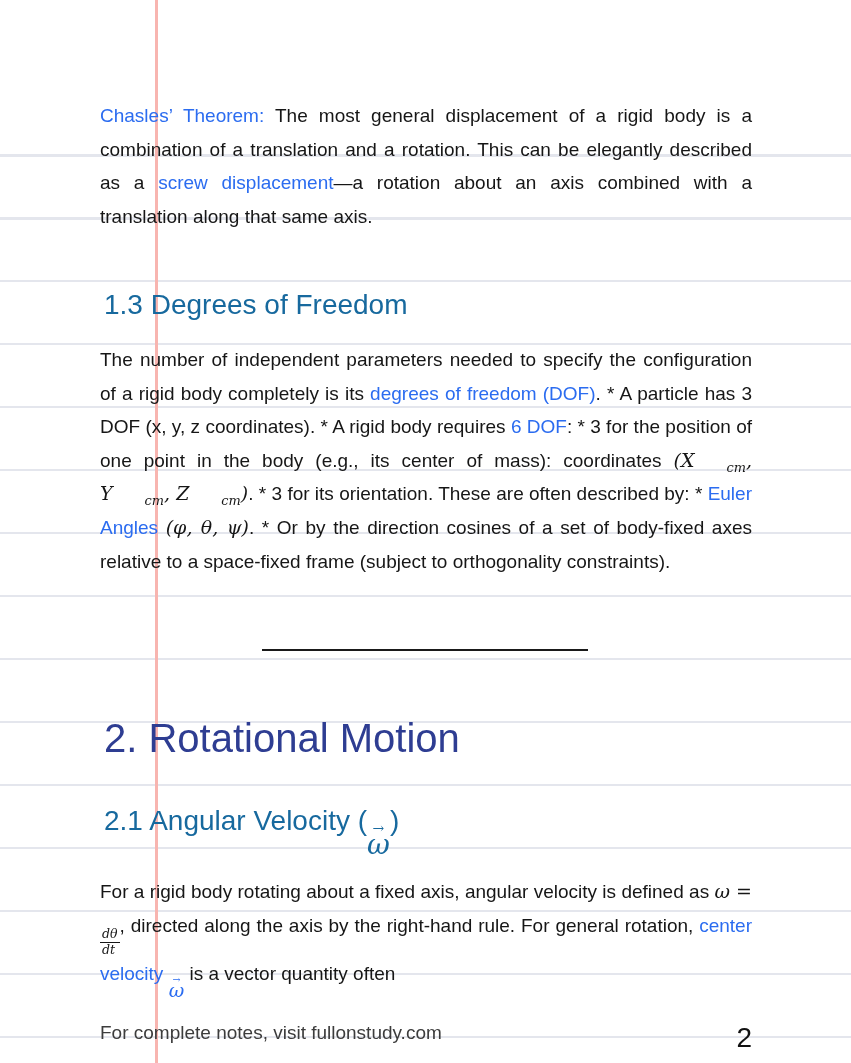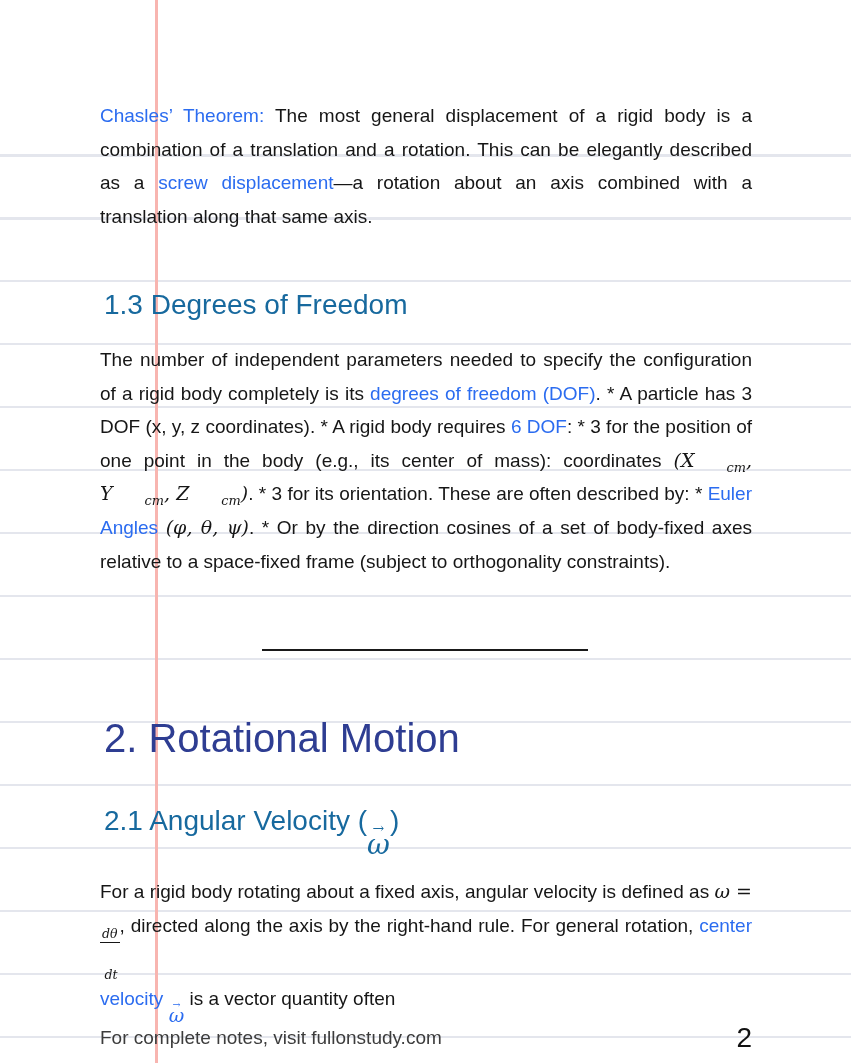--- a/index.html
+++ b/index.html
@@ -32,43 +32,43 @@
     font-size: 19px; line-height: 33.6px;
     text-align: justify;
   }
   .para1 { top: 99px; }
   .para2 { top: 343px; }
   .para3 { top: 875px; }
   .link { color: var(--link, #2b6cf0); }
   .math { font-family: "DejaVu Serif", serif; font-style: italic; }
   .math sub { font-size: 0.68em; line-height: 0; margin-left: 32px; }
   .frac {
-    display: inline-flex; flex-direction: column; align-items: flex-end;
-    font-size: 0.66em; line-height: 1.15; vertical-align: -0.55em; gap: 25px;
+    display: inline-flex; flex-direction: column; align-items: flex-start;
+    font-size: 0.66em; line-height: 1.15; vertical-align: -0.55em;
   }
   .frac .num { border-bottom: 1.6px solid currentColor; padding: 0 2px; }
   .frac .den { padding: 0 2px; }
   .vec {
     display: inline-flex; flex-direction: column; align-items: center;
     vertical-align: -0.08em; line-height: 0.85;
   }
   .vec .arrow { font-size: 0.5em; line-height: 0.7; transform: translateY(1px); }
   h2, h3 { position: absolute; left: 100px; width: 652px; margin: 4px; font-weight: normal; }
   .subsection { color: var(--subsection, #17699e); font-size: 28px; line-height: 38px; }
   .h13 { top: 282px; }
   .h21 { top: 798px; }
   .section { color: var(--section, #2e3d92); font-size: 40px; line-height: 44px; }
   .h2  { top: 712px; }
   .divider {
     position: absolute; left: 262px; top: 649px; width: 326px; height: 2px;
     background: var(--divider, #1a1a1a);
   }
   .footer {
     position: absolute; left: 100px; top: 1022px; width: 652px;
-    display: flex; justify-content: space-between; align-items: center;
+    display: flex; justify-content: space-between; align-items: flex-start;
   }
   .footer-note { font-size: 19px; color: var(--footer, #3c3c3c); }
   .page-number { font-size: 28px; color: #111; }
 </style>
 </head>
 <body>
 
 <div class="page">
   <div class="rules"></div>
   <div class="margin-line"></div>

